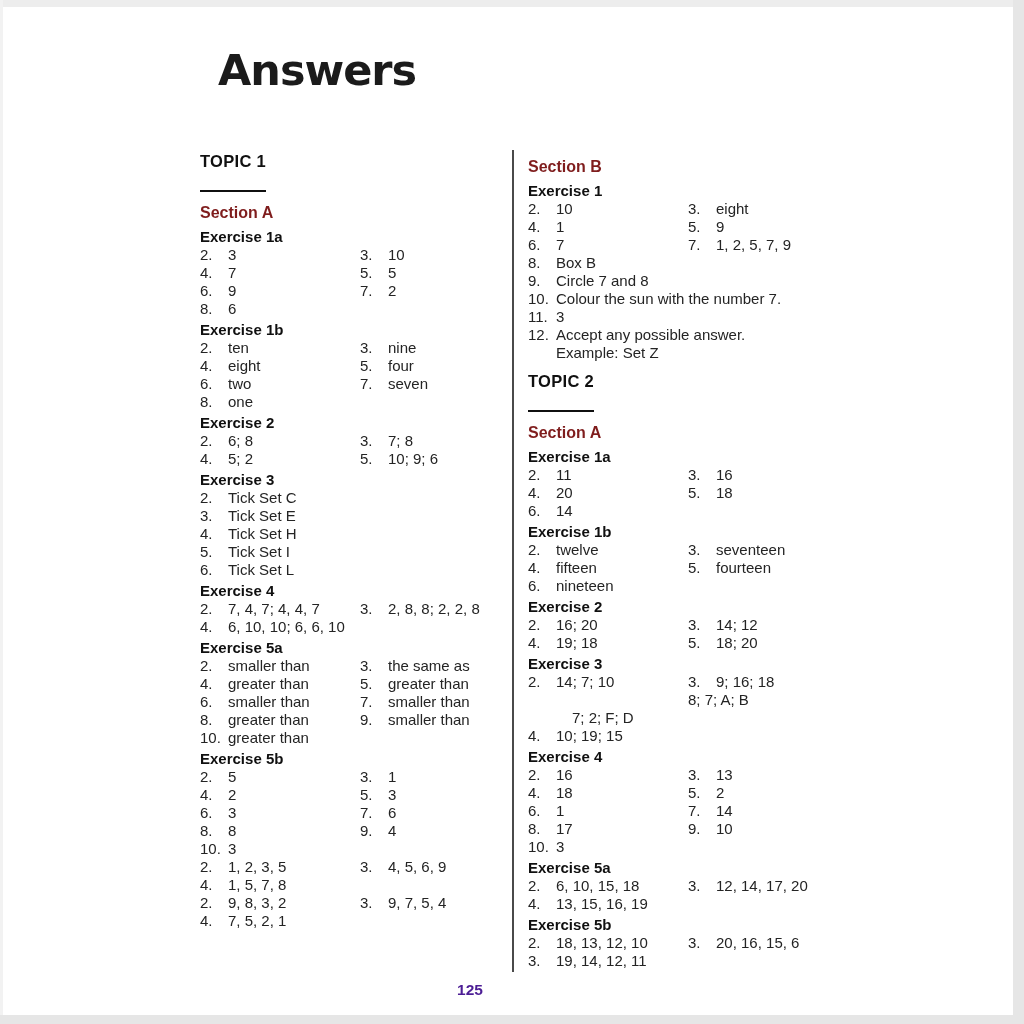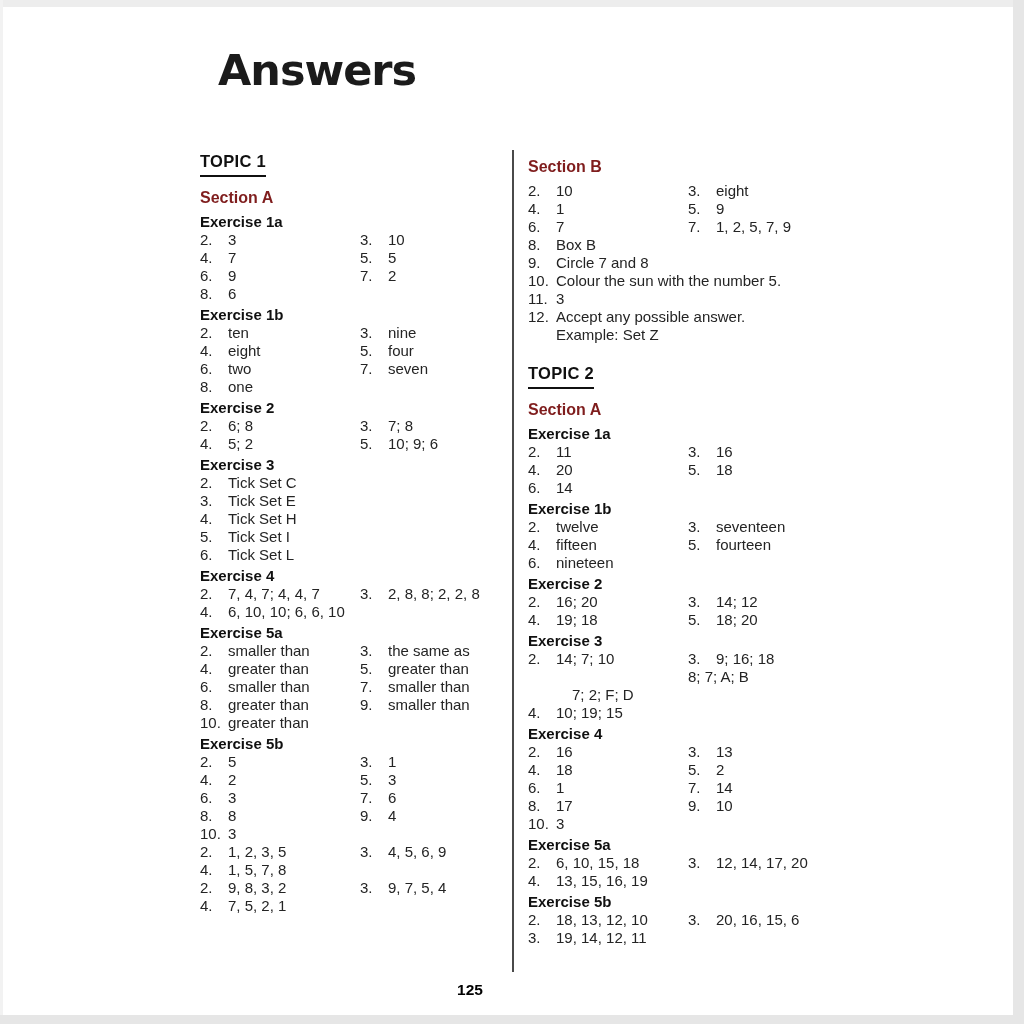--- a/index.html
+++ b/index.html
@@ -22,42 +22,42 @@
   }
 
   .divider{position:absolute;left:512px;top:150px;width:2px;height:822px;background:#4a4a4a;}
 
   .content{position:absolute;left:200px;top:152px;display:flex;}
   .col{display:block;}
   .col-left{width:312px;}
   .col-right{width:364px;margin-left:16px;}
 
   .block-topic{margin:0 0 12px 0;}
-  .block-topic.not-first{margin-top:20px;}
+  .block-topic.not-first{margin-top:10px;}
   .topic-text{
     display:inline-block;font-size:16.5px;font-weight:bold;color:#101010;
-    border-bottom:2.5px solid #101010;padding-bottom:4px;letter-spacing:.3px;
+    border-bottom:2.5px solid #101010;padding-bottom:19px;letter-spacing:.3px;
   }
   .block-section{font-size:16px;font-weight:bold;color:#7f1d1d;margin:6px 0;}
   .ex-title{font-size:15px;font-weight:bold;color:#101010;margin-top:3px;line-height:18px;}
   .row{
     display:grid;grid-template-columns:28px 132px 28px auto;
     font-size:15px;line-height:18px;white-space:nowrap;
   }
   .row .num{grid-column:1/2;}
   .row .txt{grid-column:2/3;overflow:visible;}
   .row .rnum{grid-column:3/4;}
   .row .rtxt{grid-column:4/5;}
   .row .txt.wide{grid-column:2/5;}
   .row .txt.lindent{grid-column:2/5;margin-left:16px;}
   .row .rtxt.rplain{grid-column:3/5;}
 
   .page-number{
     position:absolute;left:0;top:981px;width:940px;text-align:center;
-    font-size:15.5px;font-weight:bold;color:#000000;
+    font-size:15.5px;font-weight:bold;color:#4c1d95;
   }
 </style>
 </head>
 <body>
 
 <div class="edge top"></div>
 <div class="edge left"></div>
 <div class="edge right"></div>
 <div class="edge bottom"></div>
 
@@ -234,20 +234,21 @@
         <span class="rnum">3.</span>
         <span class="rtxt">9, 7, 5, 4</span>
       </div>
       <div class="row">
         <span class="num">4.</span>
         <span class="txt">7, 5, 2, 1</span>
       </div>
     </div>
   <div class="col col-right" id="col-1">
       <div class="block-section">Section B</div>
+      <div class="ex-title">Exercise 1</div>
       <div class="row">
         <span class="num">2.</span>
         <span class="txt">10</span>
         <span class="rnum">3.</span>
         <span class="rtxt">eight</span>
       </div>
       <div class="row">
         <span class="num">4.</span>
         <span class="txt">1</span>
         <span class="rnum">5.</span>
@@ -262,21 +263,21 @@
       <div class="row">
         <span class="num">8.</span>
         <span class="txt">Box B</span>
       </div>
       <div class="row">
         <span class="num">9.</span>
         <span class="txt">Circle 7 and 8</span>
       </div>
       <div class="row">
         <span class="num">10.</span>
-        <span class="txt wide">Colour the sun with the number 5.</span>
+        <span class="txt wide">Colour the sun with the number 7.</span>
       </div>
       <div class="row">
         <span class="num">11.</span>
         <span class="txt">3</span>
       </div>
       <div class="row">
         <span class="num">12.</span>
         <span class="txt wide">Accept any possible answer.</span>
       </div>
       <div class="row">

